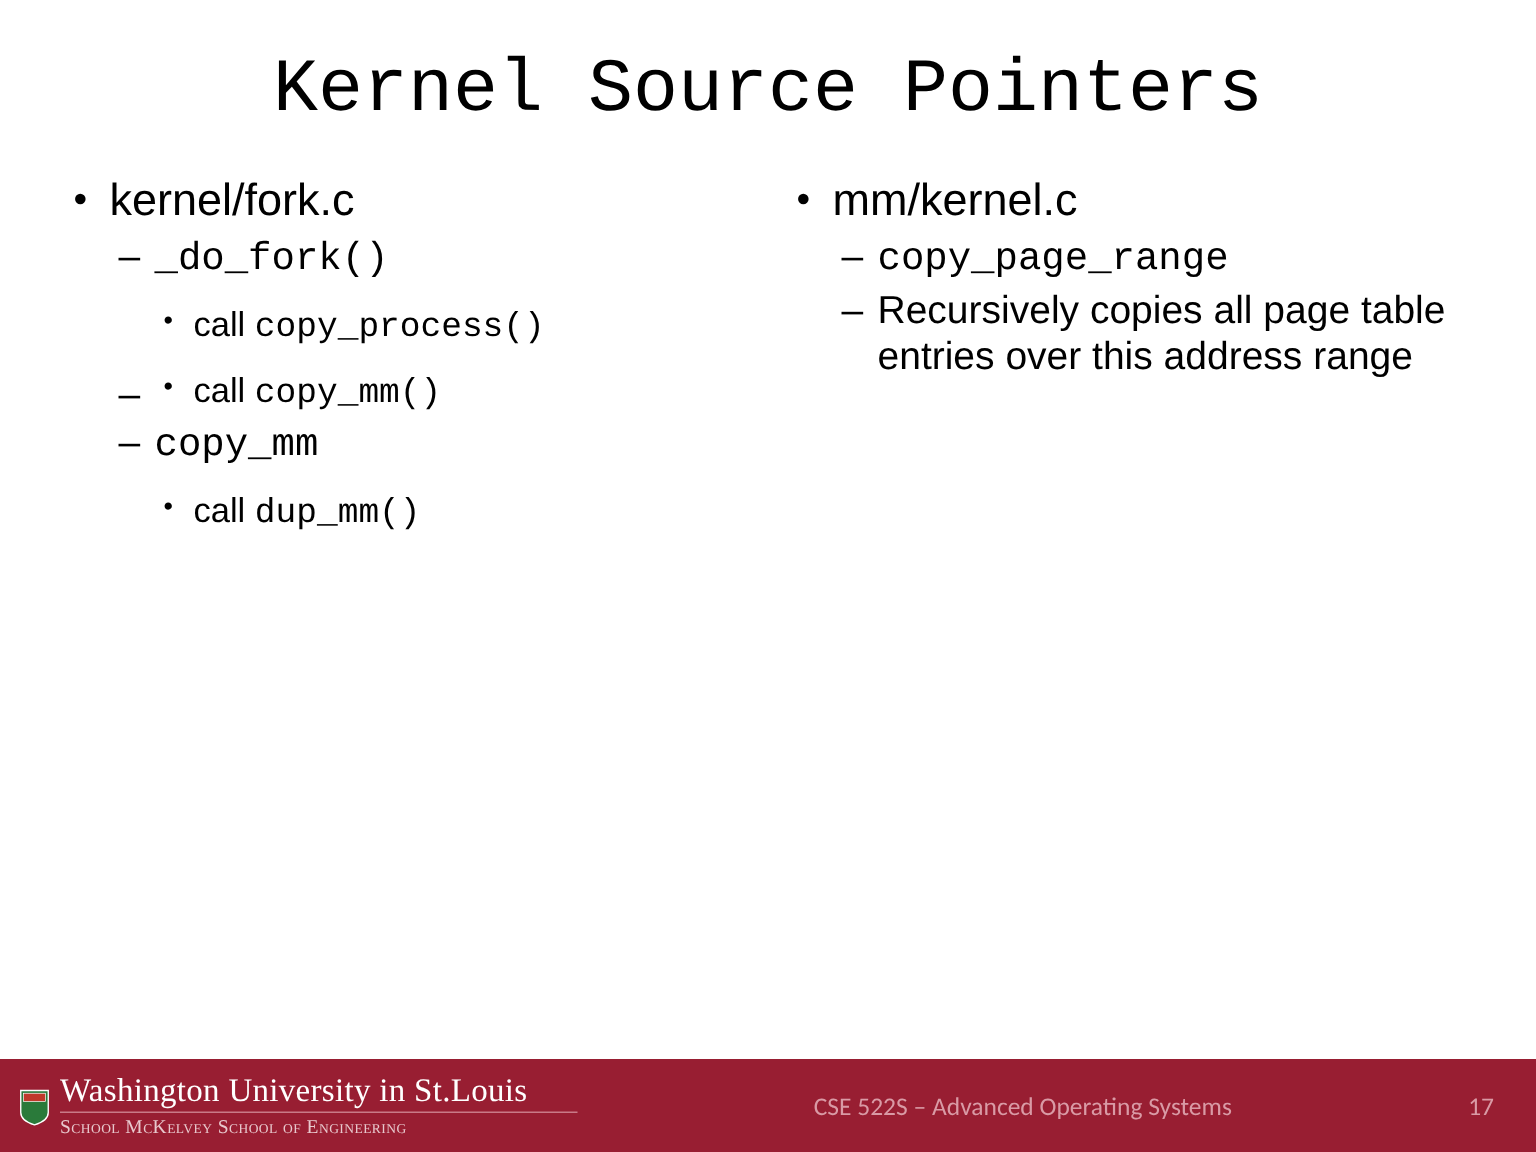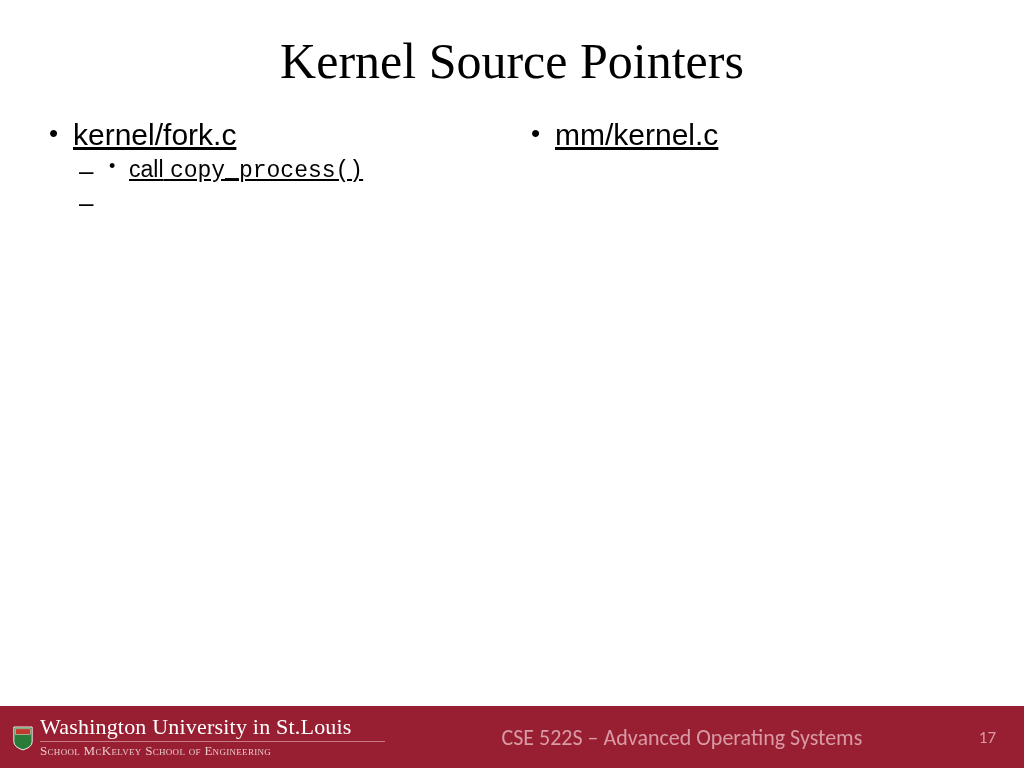--- a/index.html
+++ b/index.html
@@ -11,21 +11,21 @@
     position: relative;
     overflow: hidden;
   }
   .slide {
     width: 100%;
     height: 100%;
     display: flex;
     flex-direction: column;
   }
   .title {
-    font-family: Liberation Serif, serif;
+    font-family: Liberation Mono, monospace;
     font-size: 50px;
     font-weight: normal;
     color: #000;
     text-align: center;
     padding: 32px 0 28px 0;
   }
   .content {
     flex: 1;
     display: flex;
     padding: 0 30px 0 30px;
@@ -34,21 +34,20 @@
     flex: 1;
     padding: 0 15px;
   }
   ul { list-style: none; }
   .lvl1 > li {
     font-size: 30px;
     color: #000;
     margin-bottom: 6px;
     position: relative;
     padding-left: 28px;
-    text-decoration: underline;
   }
   .lvl1 > li::before {
     content: "•";
     position: absolute;
     left: 4px;
     top: 0;
     font-size: 26px;
   }
   .lvl2 { margin-top: 4px; }
   .lvl2 > li {
@@ -57,21 +56,21 @@
     margin-bottom: 4px;
     position: relative;
     padding-left: 30px;
   }
   .lvl2 > li::before {
     content: "–";
     position: absolute;
     left: 6px;
     top: 0;
   }
-  .lvl3 { margin-top: 4px; }
+  .lvl3 { margin-top: 16px; }
   .lvl3 > li {
     font-size: 23px;
     color: #000;
     margin-bottom: 2px;
     position: relative;
     padding-left: 26px;
   }
   .lvl3 > li::before {
     content: "•";
     position: absolute;
@@ -119,21 +118,21 @@
     font-family: Georgia, serif;
     color: #e8c8cd;
     font-size: 13px;
     font-variant: small-caps;
     letter-spacing: 0.3px;
   }
   .course {
     flex: 1;
     text-align: center;
     color: #d99aa5;
-    font-size: 22px;
+    font-size: 17px;
     font-family: Calibri, sans-serif;
   }
   .pagenum {
     color: #d99aa5;
     font-size: 17px;
     font-family: Calibri, sans-serif;
     padding-right: 8px;
     text-align: right;
   }
 </style>
@@ -143,35 +142,53 @@
 <div class="slide">
   <h1 class="title">Kernel Source Pointers</h1>
 
   <div class="content">
     <div class="col">
       <ul class="lvl1">
         <li>
           <span>kernel/fork.c</span>
           <ul class="lvl2">
             <li>
+              <span class="mono">_do_fork()</span>
               <ul class="lvl3">
                   <li><span>call</span> <span class="mono">copy_process()</span></li>
                 </ul>
             </li>
             <li>
+              <ul class="lvl3">
+                  <li><span>call</span> <span class="mono">copy_mm()</span></li>
+                </ul>
+            </li>
+            <li>
+              <span class="mono">copy_mm</span>
+              <ul class="lvl3">
+                  <li><span>call</span> <span class="mono">dup_mm()</span></li>
+                </ul>
             </li>
           </ul>
         </li>
       </ul>
     </div>
 
     <div class="col">
       <ul class="lvl1">
         <li>
           <span>mm/kernel.c</span>
+          <ul class="lvl2">
+            <li>
+              <span class="mono">copy_page_range</span>
+            </li>
+            <li>
+              <span>Recursively copies all page table entries over this address range</span>
+            </li>
+          </ul>
         </li>
       </ul>
     </div>
   </div>
 
   <div class="footer">
     <div class="logo-block">
       <svg class="shield" viewBox="0 0 24 28">
         <path d="M2 2 L22 2 L22 18 Q22 24 12 27 Q2 24 2 18 Z" fill="#2a7a3a" stroke="#fff" stroke-width="1"></path>
         <rect x="4" y="4" width="16" height="6" fill="#c0392b"></rect>

